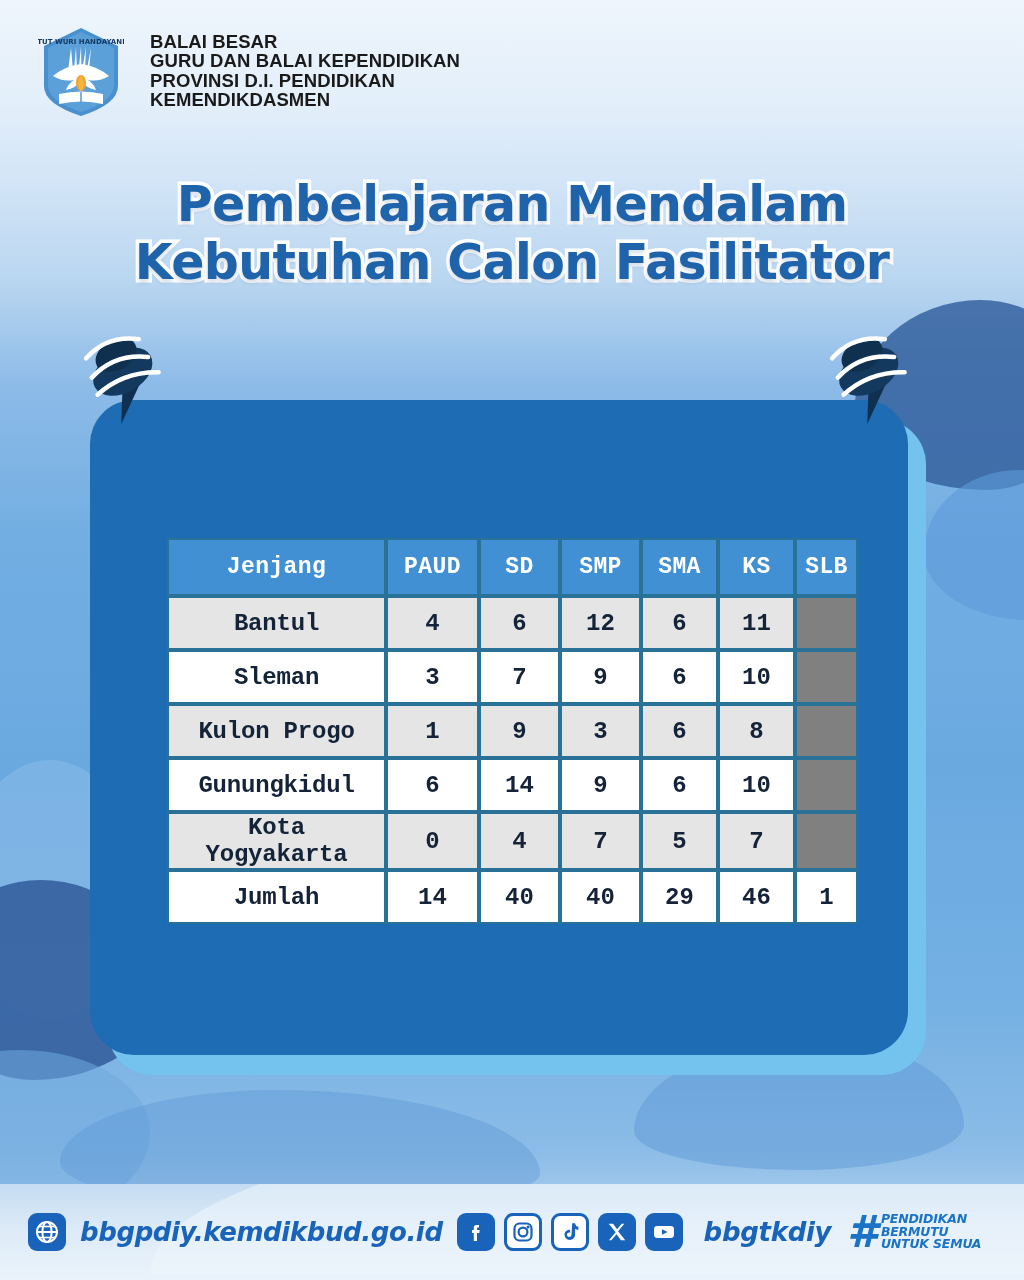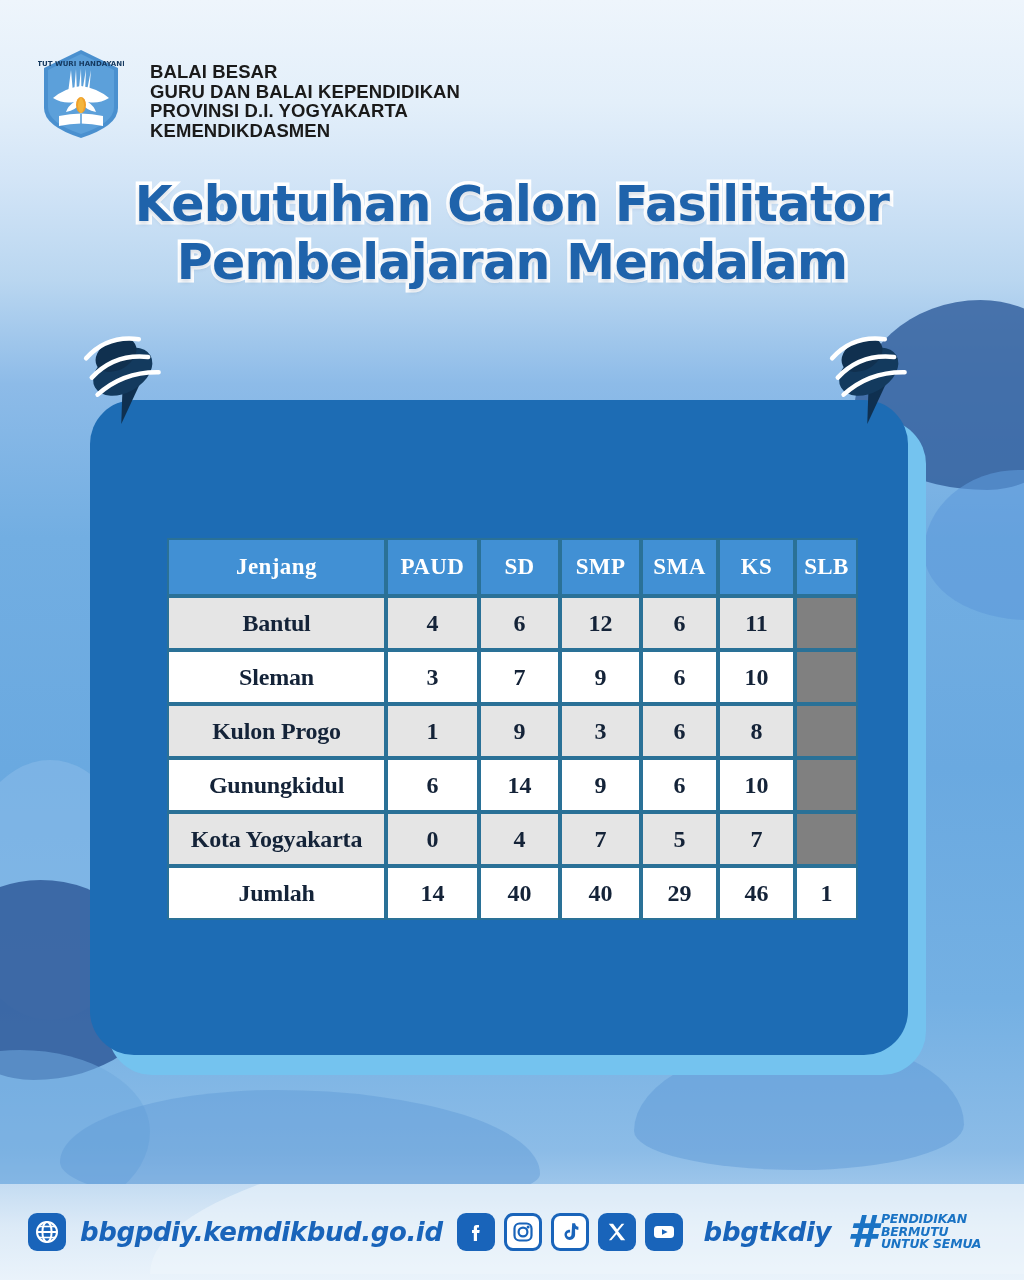--- a/index.html
+++ b/index.html
@@ -85,21 +85,21 @@
     background: #8dbde9;
     opacity: .5;
   }
 
   
   #header {
     position: absolute;
     left: 0; top: 0;
     width: 1024px; height: 140px;
     display: flex;
-    align-items: flex-end;
+    align-items: flex-start;
     padding: 26px 18px 0 38px;
     box-sizing: border-box;
     z-index: 6;
   }
   .logo-wrap {
     width: 86px; height: 92px;
     position: relative;
     flex: 0 0 auto;
   }
   .logo-svg { display:block; width: 86px; height: 92px; }
@@ -163,21 +163,21 @@
   #table-wrap {
     position: absolute;
     left: 167px; top: 538px;
     z-index: 5;
   }
   table.datatable {
     border-collapse: separate;
     border-spacing: 0;
     background: #2a7197;
     table-layout: fixed;
-    font-family: Liberation Serif, serif;
+    font-family: Liberation Mono, monospace;
     border-radius: 9px;
   }
   table.datatable td, table.datatable th {
     border: 2.5px solid #2a7197;
     text-align: center;
     vertical-align: middle;
     font-weight: bold;
     color: #142338;
     font-size: 24px;
     height: 54px;
@@ -319,28 +319,28 @@
         <path d="M43 40 Q39 47 39 54 Q39 61 43 66 Q47 61 47 54 Q47 47 43 40 Z" fill="#ffffff"></path>
         <ellipse cx="43" cy="57" rx="5" ry="8" fill="#f0a02a"></ellipse>
         <path d="M43 49 Q39.5 54 40 58.5 Q40.5 63 43 65.5 Q45.5 63 46 58.5 Q46.5 54 43 49 Z" fill="#f4b53c"></path>
         <path d="M21 68 Q43 63 65 68 L65 78 Q43 73 21 78 Z" fill="#ffffff"></path>
         <path d="M43 65.5 L43 78" stroke="#5ca0da" stroke-width="1.6"></path>
       </svg>
     </div>
     <div class="org-lines">
       <div>BALAI BESAR</div>
       <div>GURU DAN BALAI KEPENDIDIKAN</div>
-      <div>PROVINSI D.I. YOGYAKARTA</div>
+      <div>PROVINSI D.I. PENDIDIKAN</div>
       <div>KEMENDIKDASMEN</div>
     </div>
   </div>
 
   <div id="title-block">
+    <div class="title-line">Pembelajaran Mendalam</div>
     <div class="title-line">Kebutuhan Calon Fasilitator</div>
-    <div class="title-line">Pembelajaran Mendalam</div>
   </div>
 
   <div id="card-shadow"></div>
   <div id="card"></div>
 
   <div class="pin pin-left">
     <svg width="118" height="140" viewBox="0 0 118 140">
       <g transform="rotate(-22 59 70)">
         <path d="M38 96 L54 60 L70 66 Z" fill="#0f3050"></path>
         <ellipse cx="59" cy="48" rx="32" ry="21" fill="#133a5e" transform="rotate(-8 59 48)"></ellipse>

